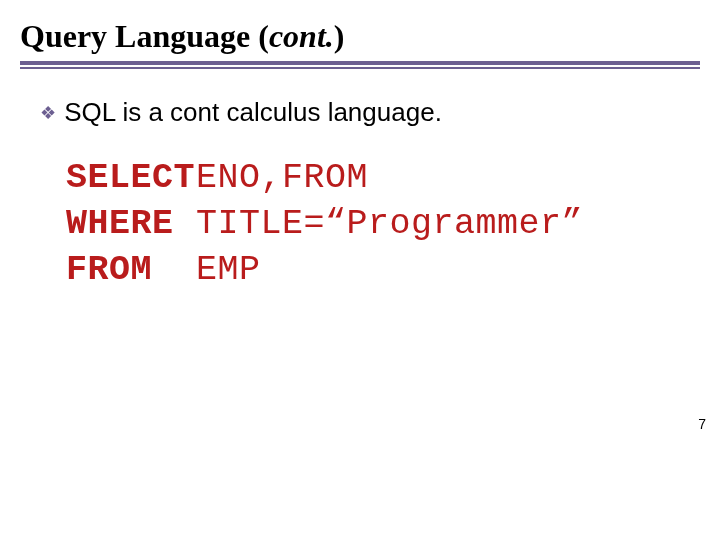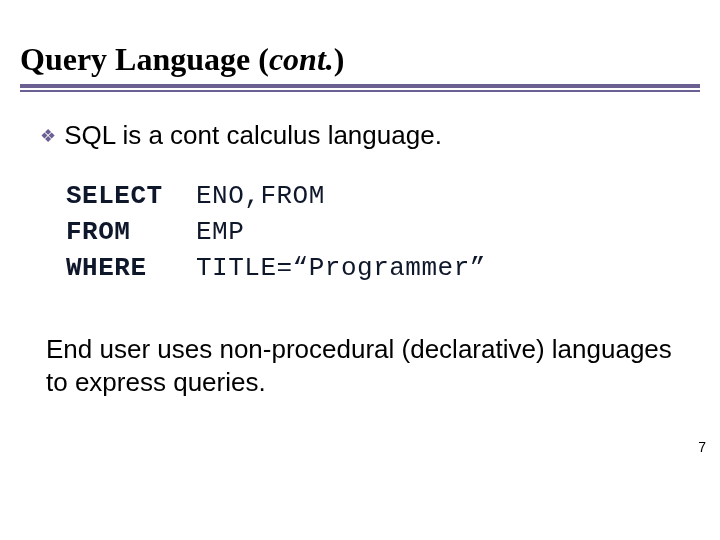--- a/index.html
+++ b/index.html
@@ -10,21 +10,20 @@
     font-family: Arial, Helvetica, sans-serif;
     background: #ffffff;
     position: relative;
     overflow: hidden;
   }
   .slide {
     width: 720px;
     height: 440px;
     position: relative;
     box-sizing: border-box;
-    margin-top: 23px;
   }
   .title {
     font-family: "Times New Roman", Times, serif;
     font-size: 32px;
     font-weight: bold;
     color: #000000;
     padding: 18px 0 6px 20px;
   }
   .title .cont {
     font-style: italic;
@@ -53,22 +52,22 @@
   }
   .bullet-mark {
     color: #6c5f91;
     font-size: 18px;
     margin-right: 8px;
     position: relative;
     top: -2px;
   }
   .sql-block {
     font-family: "Courier New", Courier, monospace;
-    font-size: 26px;
-    color: #0f172a;
+    font-size: 35px;
+    color: #b91c1c;
     margin-left: 26px;
   }
   .sql-row {
     display: flex;
     margin-bottom: 6px;
   }
   .sql-kw {
     font-weight: bold;
     width: 130px;
     flex-shrink: 0;
@@ -112,28 +111,27 @@
       <span class="bullet-mark">❖</span>
       <span>SQL is a cont calculus language.</span>
     </div>
 
     <div class="sql-block">
       <div class="sql-row">
         <span class="sql-kw">SELECT</span>
         <span class="sql-val">ENO,FROM</span>
       </div>
       <div class="sql-row">
+        <span class="sql-kw">WHERE</span>
+        <span class="sql-val">TITLE=“Programmer”</span>
+      </div>
+      <div class="sql-row">
         <span class="sql-kw">FROM</span>
         <span class="sql-val">EMP</span>
       </div>
-      <div class="sql-row">
-        <span class="sql-kw">WHERE</span>
-        <span class="sql-val">TITLE=“Programmer”</span>
-      </div>
     </div>
 
-    <div class="end-note">End user uses non-procedural (declarative) languages to express queries.</div>
 
   </div>
 
   <div class="page-num">7</div>
 
 </div>
 
 </body></html>

